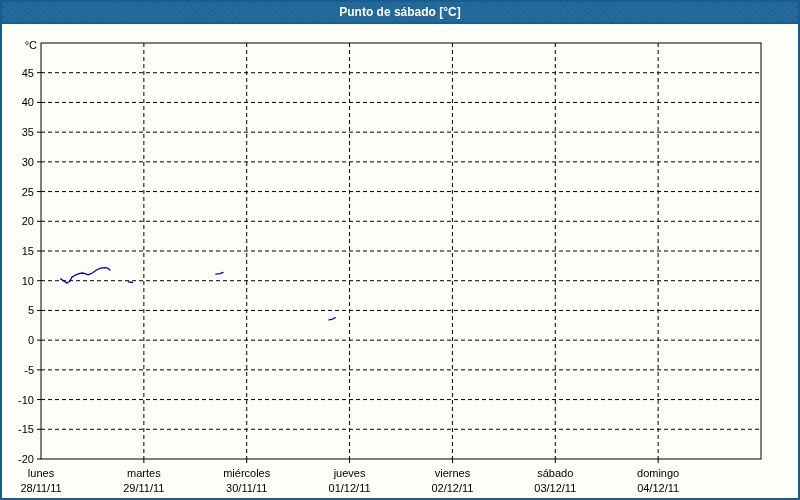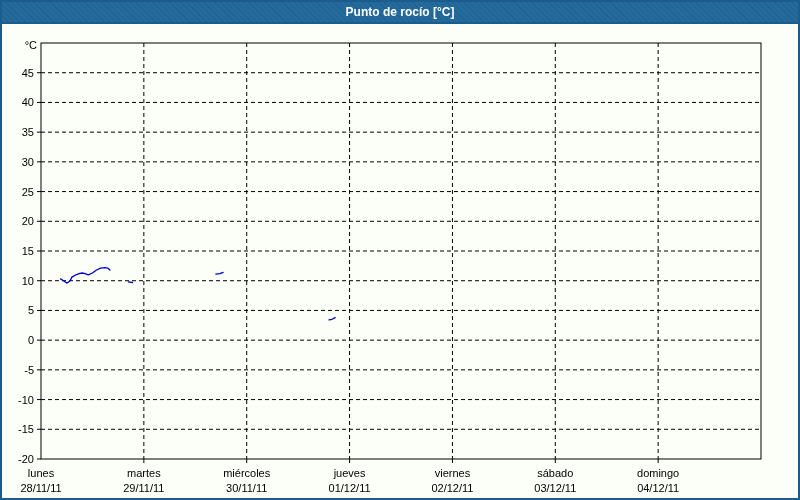--- a/index.html
+++ b/index.html
@@ -31,21 +31,21 @@
   .lbl{font-family:"Liberation Sans",sans-serif;font-size:11px;fill:#000000;}
   .end{text-anchor:end;}
   .mid{text-anchor:middle;}
   .series{fill:none;stroke-width:1.3;stroke-linejoin:round;stroke-linecap:round;}
 </style>
 </head>
 <body>
 
 <div id="window">
   <div id="title-bar">
-    <span>Punto de rocío [°C]</span>
+    <span>Punto de sábado [°C]</span>
   </div>
   <div id="chart-area">
     <svg id="chart-svg" width="796" height="474">
         <line x1="39" y1="48.71428571428572" x2="759" y2="48.71428571428572" class="grid"></line>
         <line x1="35" y1="48.71428571428572" x2="39" y2="48.71428571428572" class="axis"></line>
         <text x="32" y="52.71428571428572" class="lbl end">45</text>
         <line x1="39" y1="78.42857142857144" x2="759" y2="78.42857142857144" class="grid"></line>
         <line x1="35" y1="78.42857142857144" x2="39" y2="78.42857142857144" class="axis"></line>
         <text x="32" y="82.42857142857144" class="lbl end">40</text>
         <line x1="39" y1="108.14285714285717" x2="759" y2="108.14285714285717" class="grid"></line>

